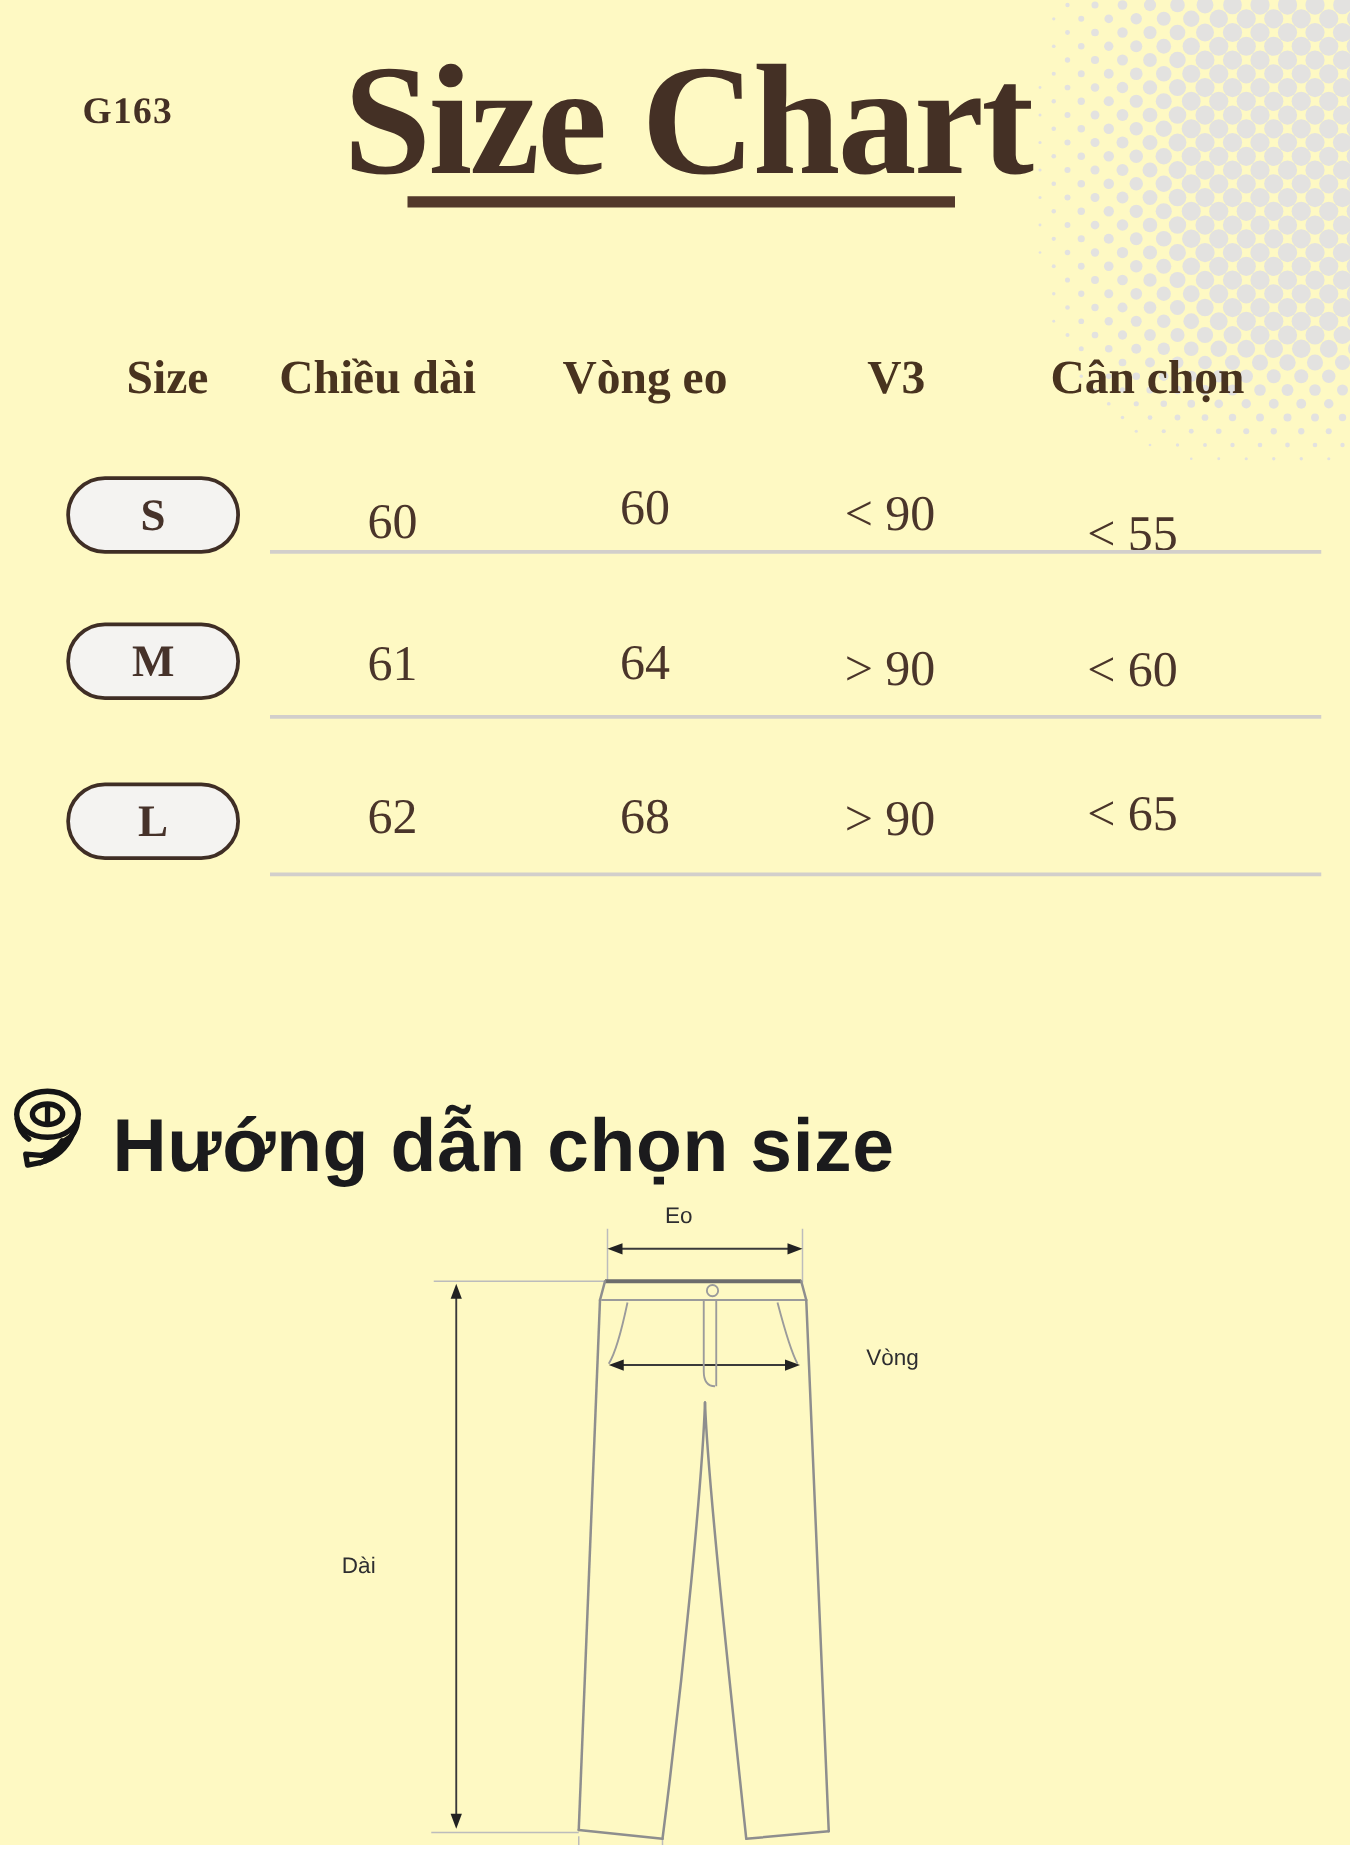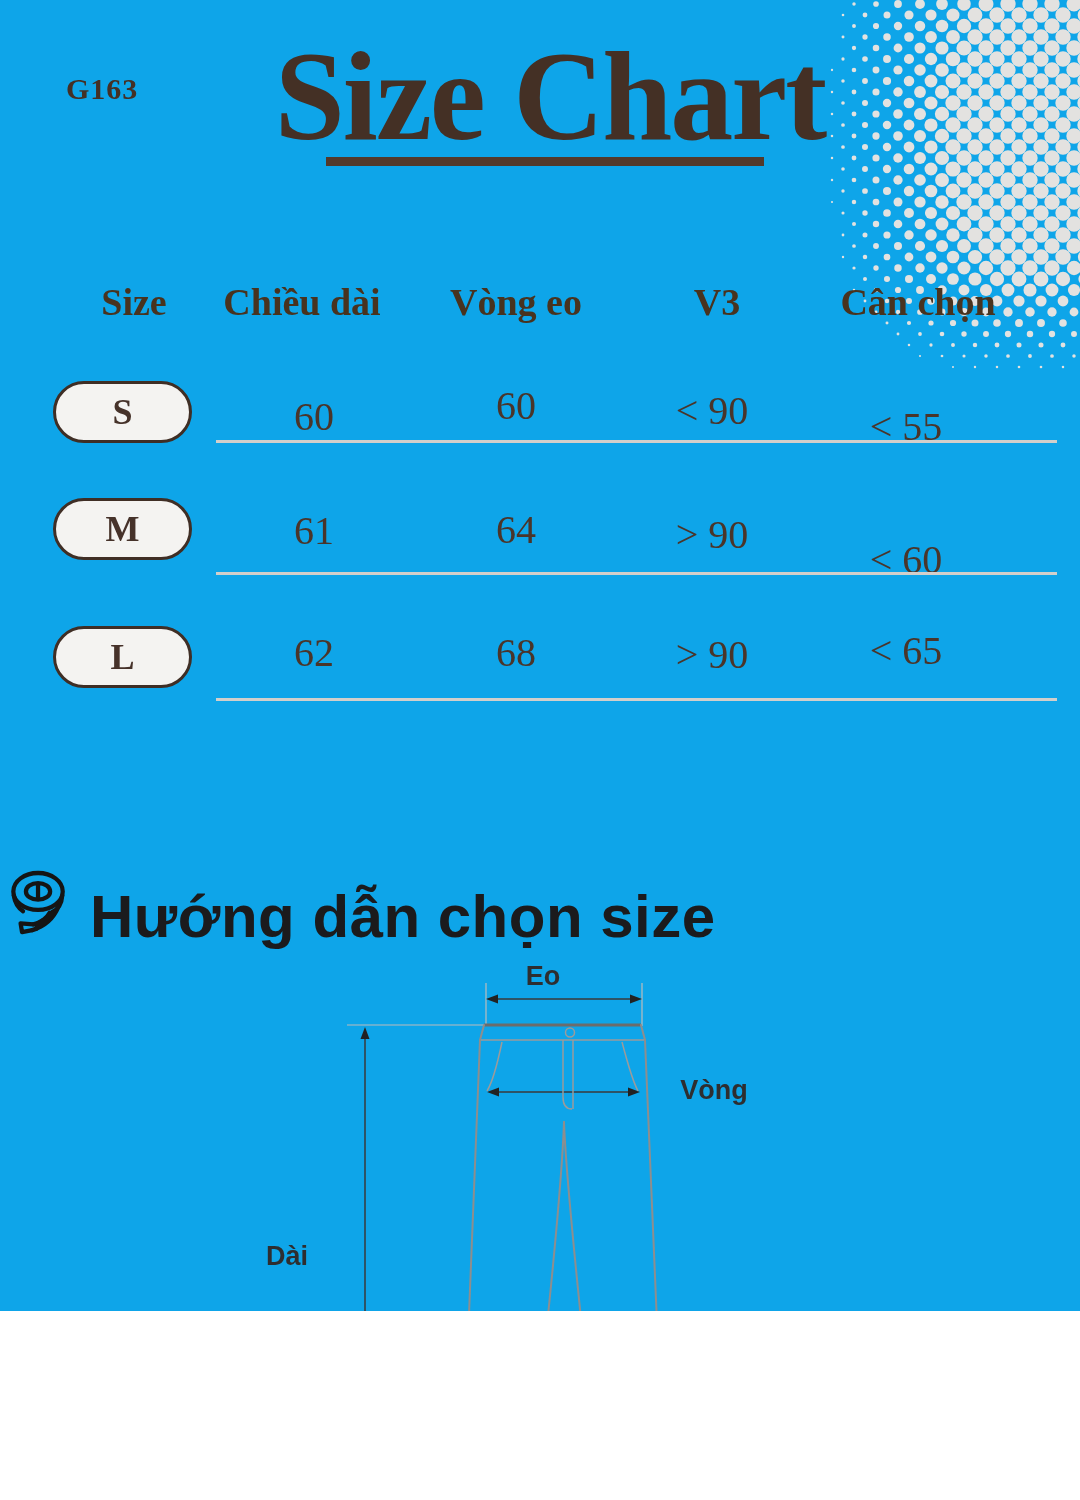--- a/index.html
+++ b/index.html
@@ -1,18 +1,18 @@
 <!DOCTYPE html>
 <html><head>
 <meta charset="utf-8">
 <style>
   html,body{margin:0;padding:0;}
   .page{
-    position:relative; width:1080px; height:1311px;
-    background:#0ea5e9; overflow:hidden;
+    position:relative; width:1080px; height:1476px;
+    background:#fef9c3; overflow:hidden;
     font-family:"Liberation Serif","DejaVu Serif",serif;
   }
   .abs{position:absolute;}
   .cx{transform:translateX(-50%);}
   
   #halftone{position:absolute; left:780px; top:0; width:300px; height:400px;}
   
   .product-code{
     left:66px; top:72px; font-size:30px; font-weight:bold;
     color:#443025; letter-spacing:1px;
@@ -53,21 +53,21 @@
     transform:scaleX(0.84); transform-origin:center; line-height:1.1;
   }
   
   .guide-text{
     left:90px; top:881px; font-size:60px; font-weight:bold; color:#1b1b1d;
     font-family:"Liberation Sans","DejaVu Sans",sans-serif;
     letter-spacing:0.5px; line-height:1.2;
   }
   
   .diagram-label{
-    font-size:27px; font-weight:bold; color:#2e2e30;
+    font-size:18px; font-weight:normal; color:#2e2e30;
     font-family:"Liberation Sans","DejaVu Sans",sans-serif;
     white-space:nowrap; line-height:1;
   }
   #pants-svg{position:absolute; left:0; top:940px; width:1080px; height:560px;}
   .pant{stroke:#8e8e8e; stroke-width:2; fill:none; stroke-linejoin:round; stroke-linecap:round;}
   .pant-dark{stroke:#6c6c6c; stroke-width:3.2; fill:none;}
   .pant-thin{stroke:#9b9b9b; stroke-width:1.5; fill:none;}
   .guide{stroke:#bcbcbc; stroke-width:1.2; fill:none;}
   .measure{stroke:#3a3a3a; stroke-width:1.5; fill:none;}
   .mhead{fill:#222; stroke:none;}
@@ -513,21 +513,21 @@
   <div class="abs cx cell" style="left:712px; top:391px;">&lt; 90</div>
   <div class="abs cx cell" style="left:906px; top:407px;">&lt; 55</div>
   <div class="abs row-line" style="top:440px;"></div>
 
   <div class="abs size-pill" style="top:498px;">
     <span>M</span>
   </div>
   <div class="abs cx cell" style="left:314px; top:511px;">61</div>
   <div class="abs cx cell" style="left:516px; top:510px;">64</div>
   <div class="abs cx cell" style="left:712px; top:515px;">&gt; 90</div>
-  <div class="abs cx cell" style="left:906px; top:516px;margin-top:24px;">&lt; 60</div>
+  <div class="abs cx cell" style="left:906px; top:516px;">&lt; 60</div>
   <div class="abs row-line" style="top:572px;"></div>
 
   <div class="abs size-pill" style="top:626px;">
     <span>L</span>
   </div>
   <div class="abs cx cell" style="left:314px; top:633px;">62</div>
   <div class="abs cx cell" style="left:516px; top:633px;">68</div>
   <div class="abs cx cell" style="left:712px; top:635px;">&gt; 90</div>
   <div class="abs cx cell" style="left:906px; top:631px;">&lt; 65</div>
   <div class="abs row-line" style="top:698px;"></div>

